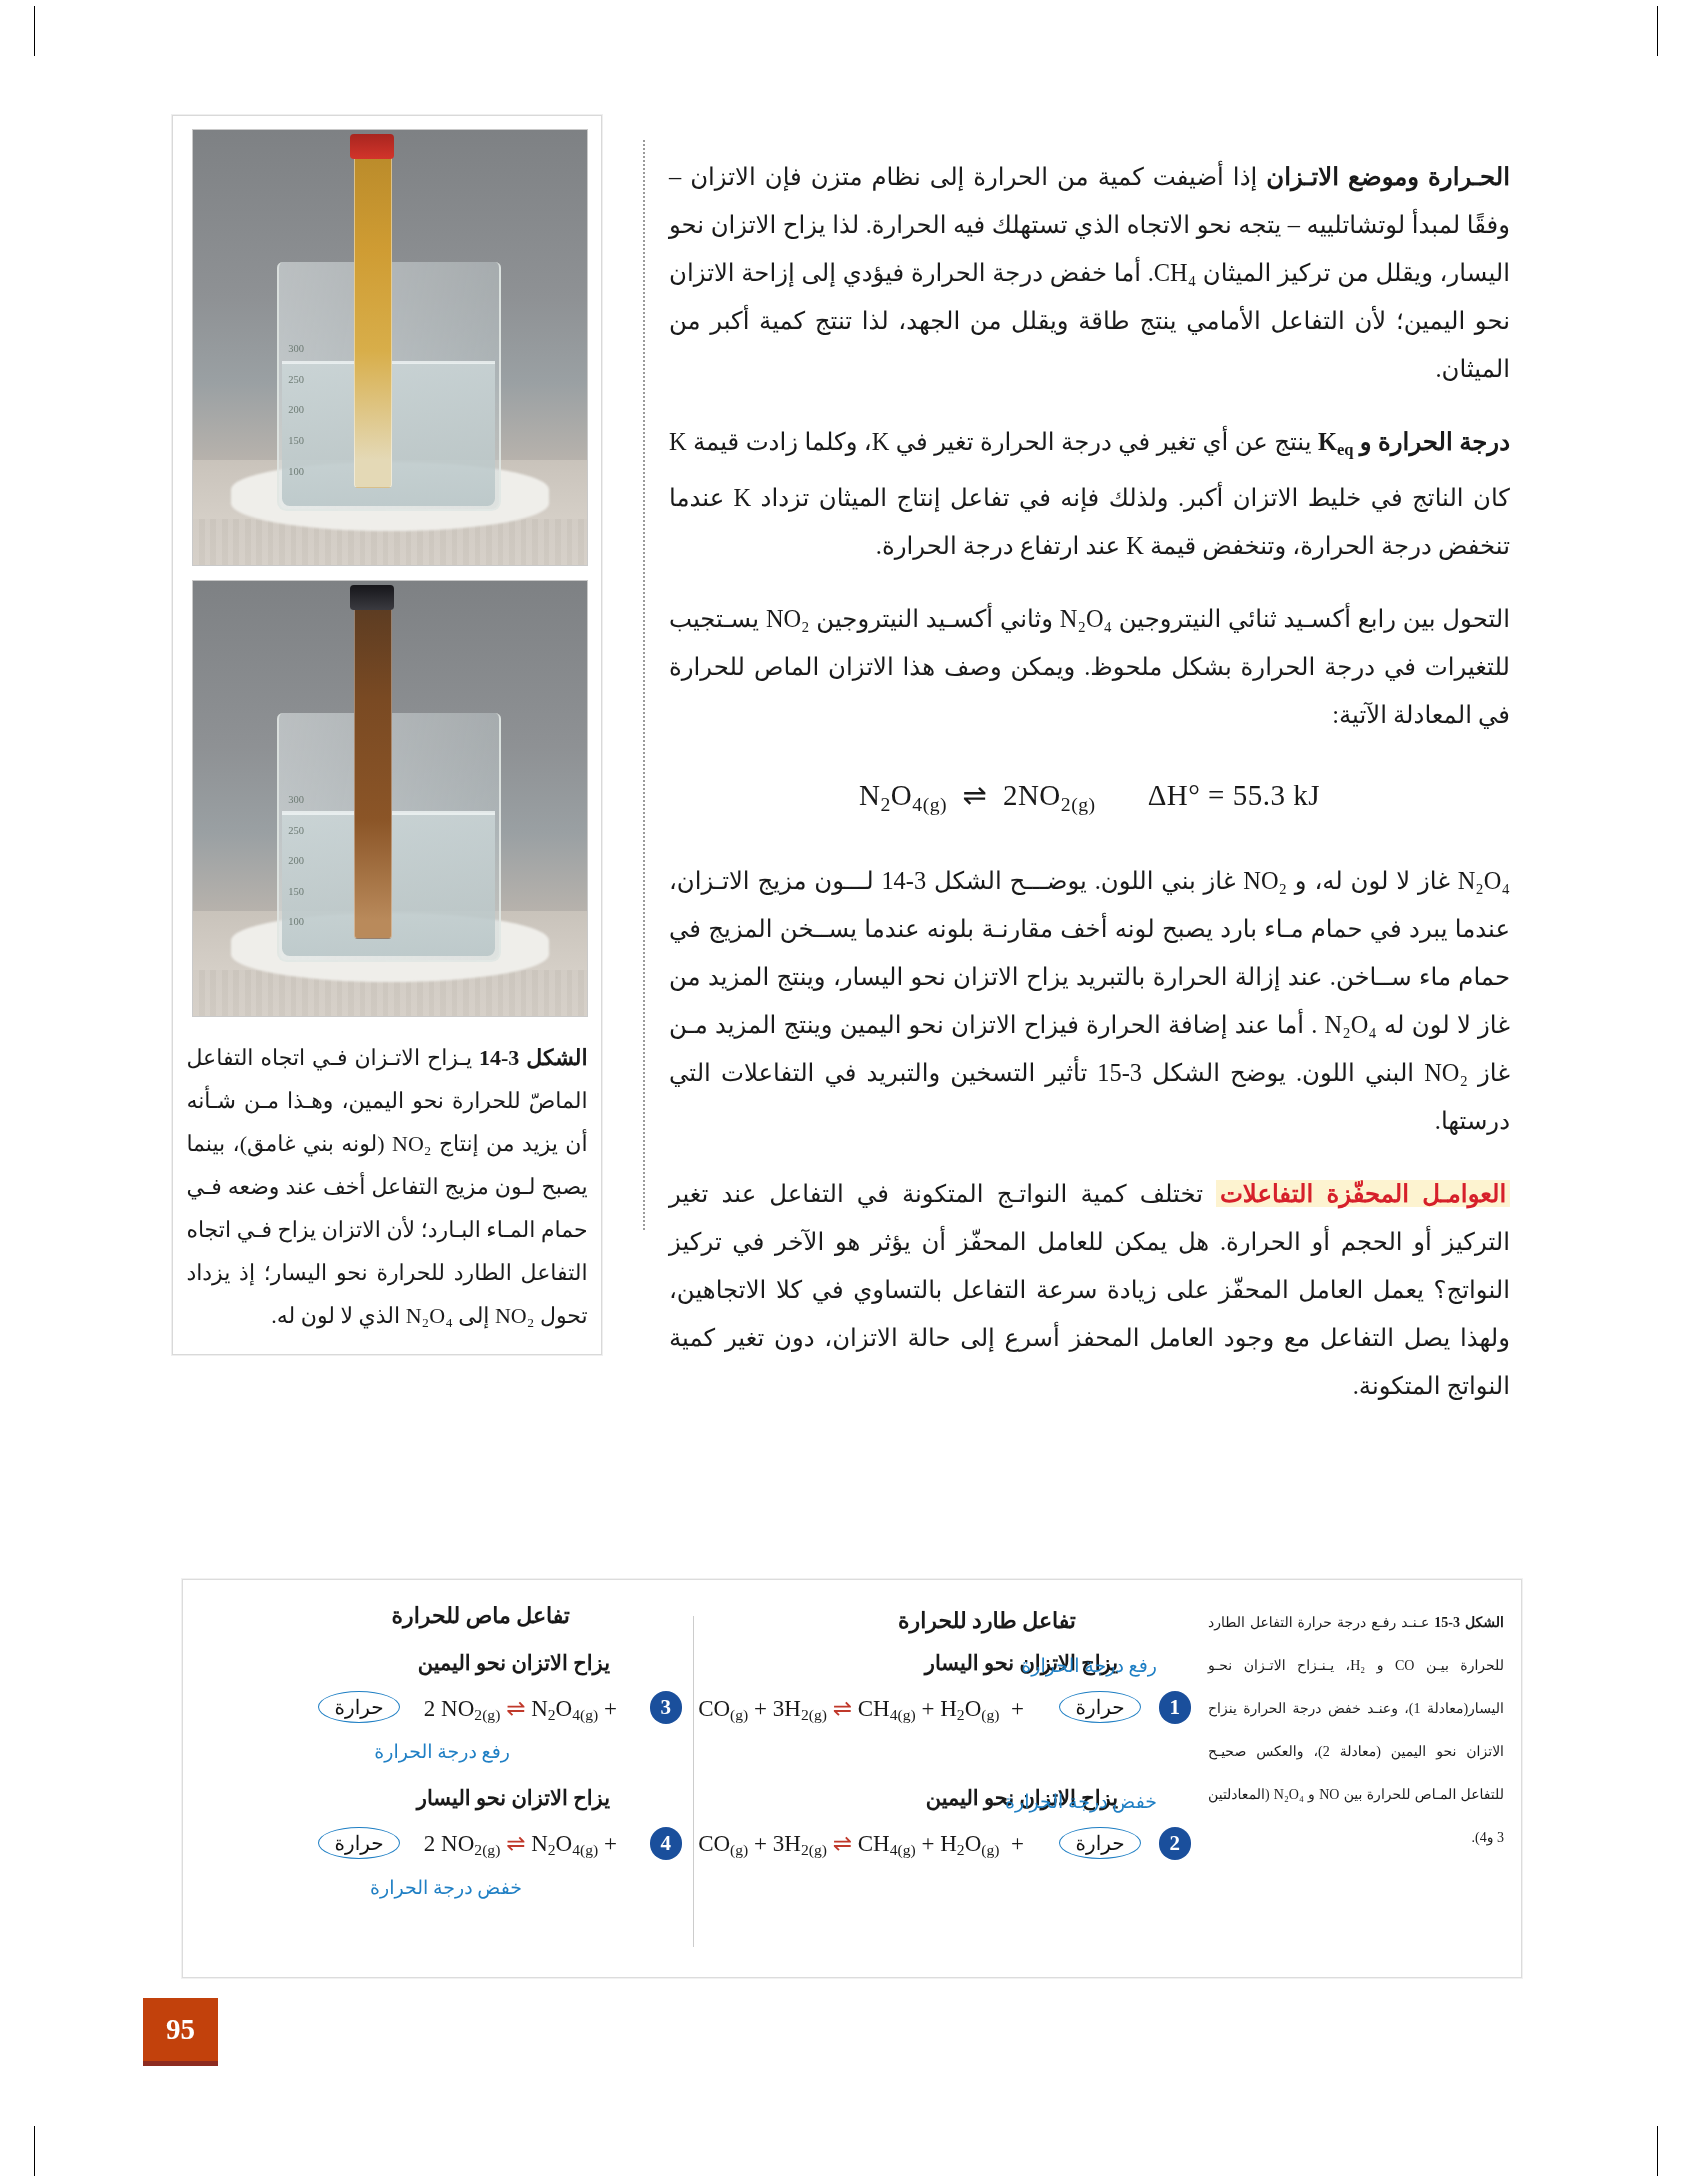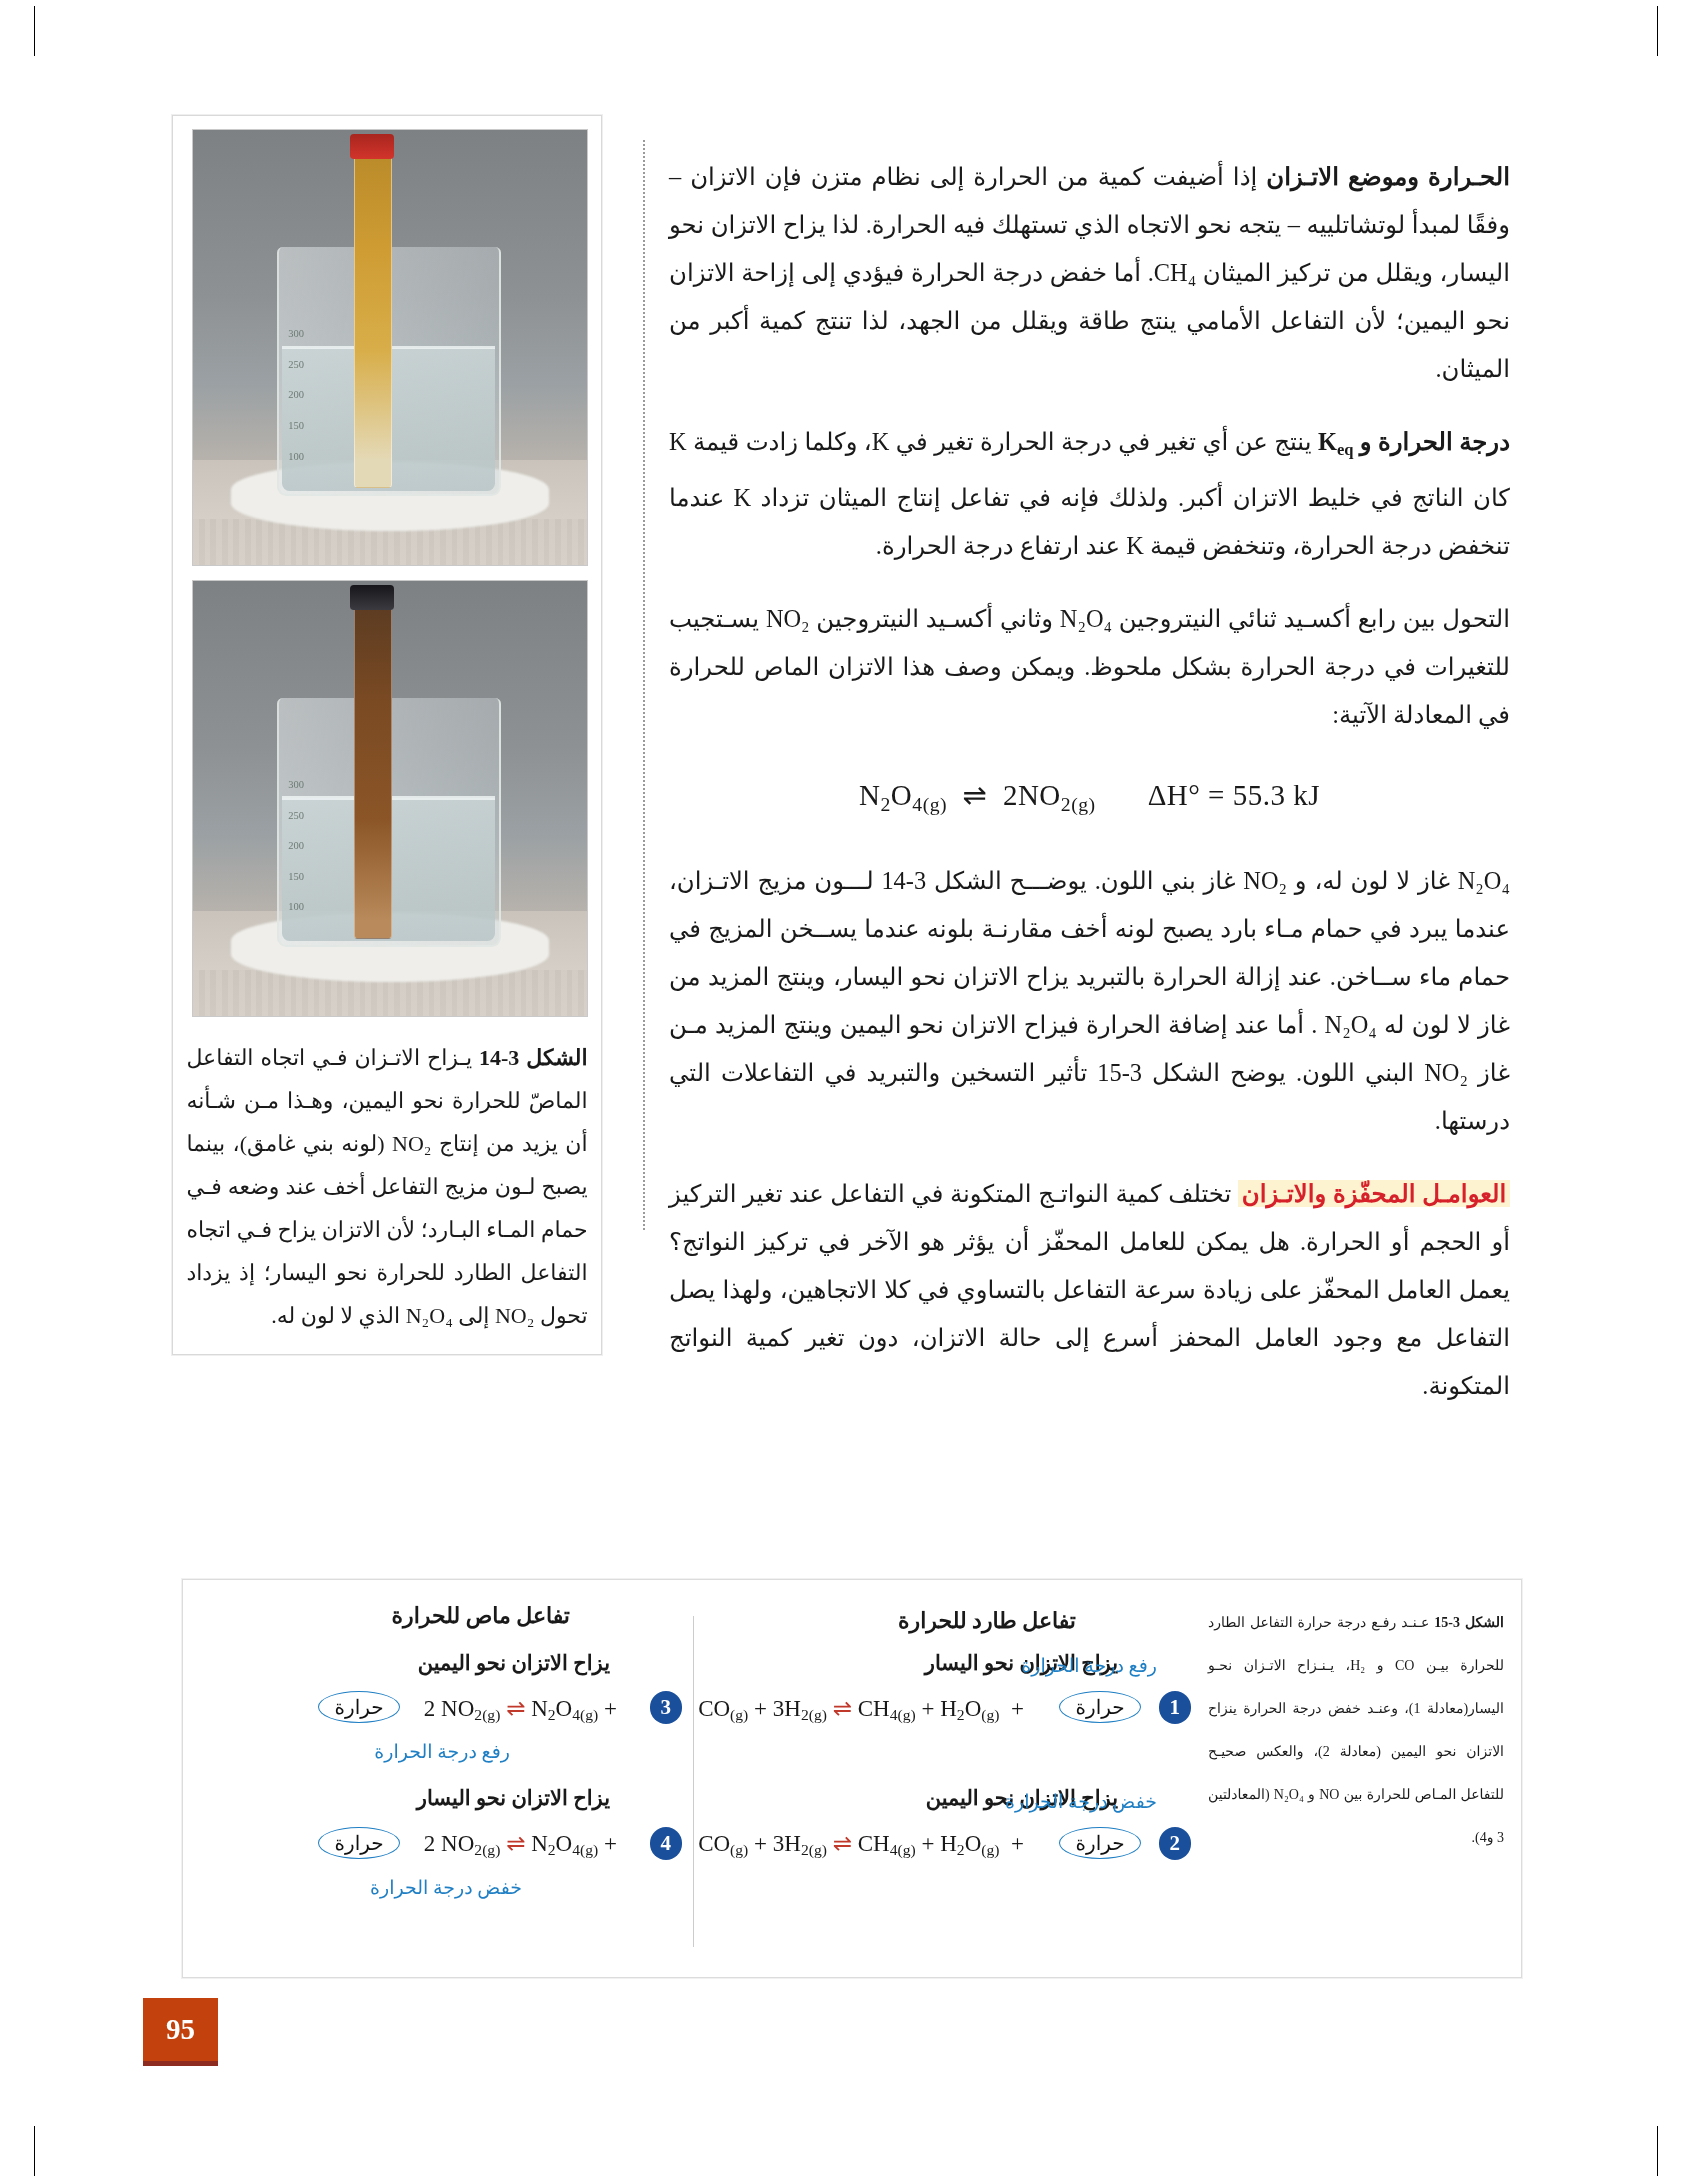--- a/index.html
+++ b/index.html
@@ -38,21 +38,21 @@
 
   
   .ph-bg{position:absolute;inset:0;background:
         linear-gradient(#7e8184 0%, #8e9194 38%, #9aa0a3 58%, #b7b2ac 76%, #cfc8c0 100%);}
   .cloth{position:absolute;left:0;right:0;bottom:0;height:105px;
          background:linear-gradient(#c9c3bb,#ded8d0);}
   .cloth:after{content:"";position:absolute;left:0;right:0;bottom:0;height:46px;
          background:repeating-linear-gradient(90deg,#cfc9c2 0 5.7px,#c2bcb4 5.7px 11.5px);opacity:.5;}
   .white-pad{position:absolute;left:38px;right:38px;bottom:34px;height:69px;
          background:#efeeea;border-radius:50%/40%;filter:blur(1px);}
-  .beaker{position:absolute;left:84px;bottom:69px;width:220px;height:247px;
+  .beaker{position:absolute;left:84px;bottom:54px;width:220px;height:247px;
          background:linear-gradient(100deg,rgba(226,232,233,.55),rgba(198,208,210,.40));
          border:2.9px solid rgba(226,232,228,.85);border-top:none;border-radius:5.7px 5.7px 9.6px 9.6px;}
   .water{position:absolute;left:3.8px;right:3.8px;bottom:3.8px;height:143px;
          background:linear-gradient(rgba(206,217,218,.75),rgba(181,195,197,.8));border-radius:0 0 7.6px 7.6px;}
   .waterline{position:absolute;left:3.8px;right:3.8px;bottom:145px;height:3.8px;background:rgba(240,245,245,.8);}
   .ticks{position:absolute;left:9.6px;bottom:25px;width:82px;height:143px;color:#6d7b74;font-size:10.5px;}
   .ticks div{position:absolute;left:0;}
   .tube{position:absolute;left:161px;top:17px;width:36px;height:339px;border-radius:3.8px;}
   .tube.amber{background:linear-gradient(180deg,#b98a2a,#cf9c33 30%,#d8ae4a 60%,#e4d9b6 92%);
               border:1.9px solid rgba(255,255,255,.45);}
@@ -111,21 +111,21 @@
 
       <p>التحول بين رابع أكسـيد ثنائي النيتروجين N₂O₄ وثاني أكسـيد النيتروجين NO₂ يسـتجيب للتغيرات في درجة الحرارة بشكل ملحوظ. ويمكن وصف هذا الاتزان الماص للحرارة في المعادلة الآتية:</p>
 
       <div class="equation">
         N<sub>2</sub>O<sub>4(g)</sub> &nbsp;⇌&nbsp; 2NO<sub>2(g)</sub><span class="gap"></span>ΔH° = 55.3 kJ
       </div>
 
       <p>N₂O₄ غاز لا لون له، و NO₂ غاز بني اللون. يوضـــح الشكل 3-14 لـــون مزيج الاتـزان، عندما يبرد في حمام مـاء بارد يصبح لونه أخف مقارنـة بلونه عندما يســخن المزيج في حمام ماء ســاخن. عند إزالة الحرارة بالتبريد يزاح الاتزان نحو اليسار، وينتج المزيد من غاز لا لون له N₂O₄ . أما عند إضافة الحرارة فيزاح الاتزان نحو اليمين وينتج المزيد مـن غاز NO₂ البني اللون. يوضح الشكل 3-15 تأثير التسخين والتبريد في التفاعلات التي درستها.</p>
 
       <p>
-        <span class="term-red">العوامـل المحفّزة والاتـزان</span><span> تختلف كمية النواتـج المتكونة في التفاعل عند تغير التركيز أو الحجم أو الحرارة. هل يمكن للعامل المحفّز أن يؤثر هو الآخر في تركيز النواتج؟ يعمل العامل المحفّز على زيادة سرعة التفاعل بالتساوي في كلا الاتجاهين، ولهذا يصل التفاعل مع وجود العامل المحفز أسرع إلى حالة الاتزان، دون تغير كمية النواتج المتكونة.</span>
+        <span class="term-red">العوامـل المحفّزة التفاعلات</span><span> تختلف كمية النواتـج المتكونة في التفاعل عند تغير التركيز أو الحجم أو الحرارة. هل يمكن للعامل المحفّز أن يؤثر هو الآخر في تركيز النواتج؟ يعمل العامل المحفّز على زيادة سرعة التفاعل بالتساوي في كلا الاتجاهين، ولهذا يصل التفاعل مع وجود العامل المحفز أسرع إلى حالة الاتزان، دون تغير كمية النواتج المتكونة.</span>
       </p>
     </div>
 
     <div class="col-divider"></div>
 
     <div class="fig-col">
       <div class="fig-box">
 
         <div class="photo">
           <div class="ph-bg"></div>

